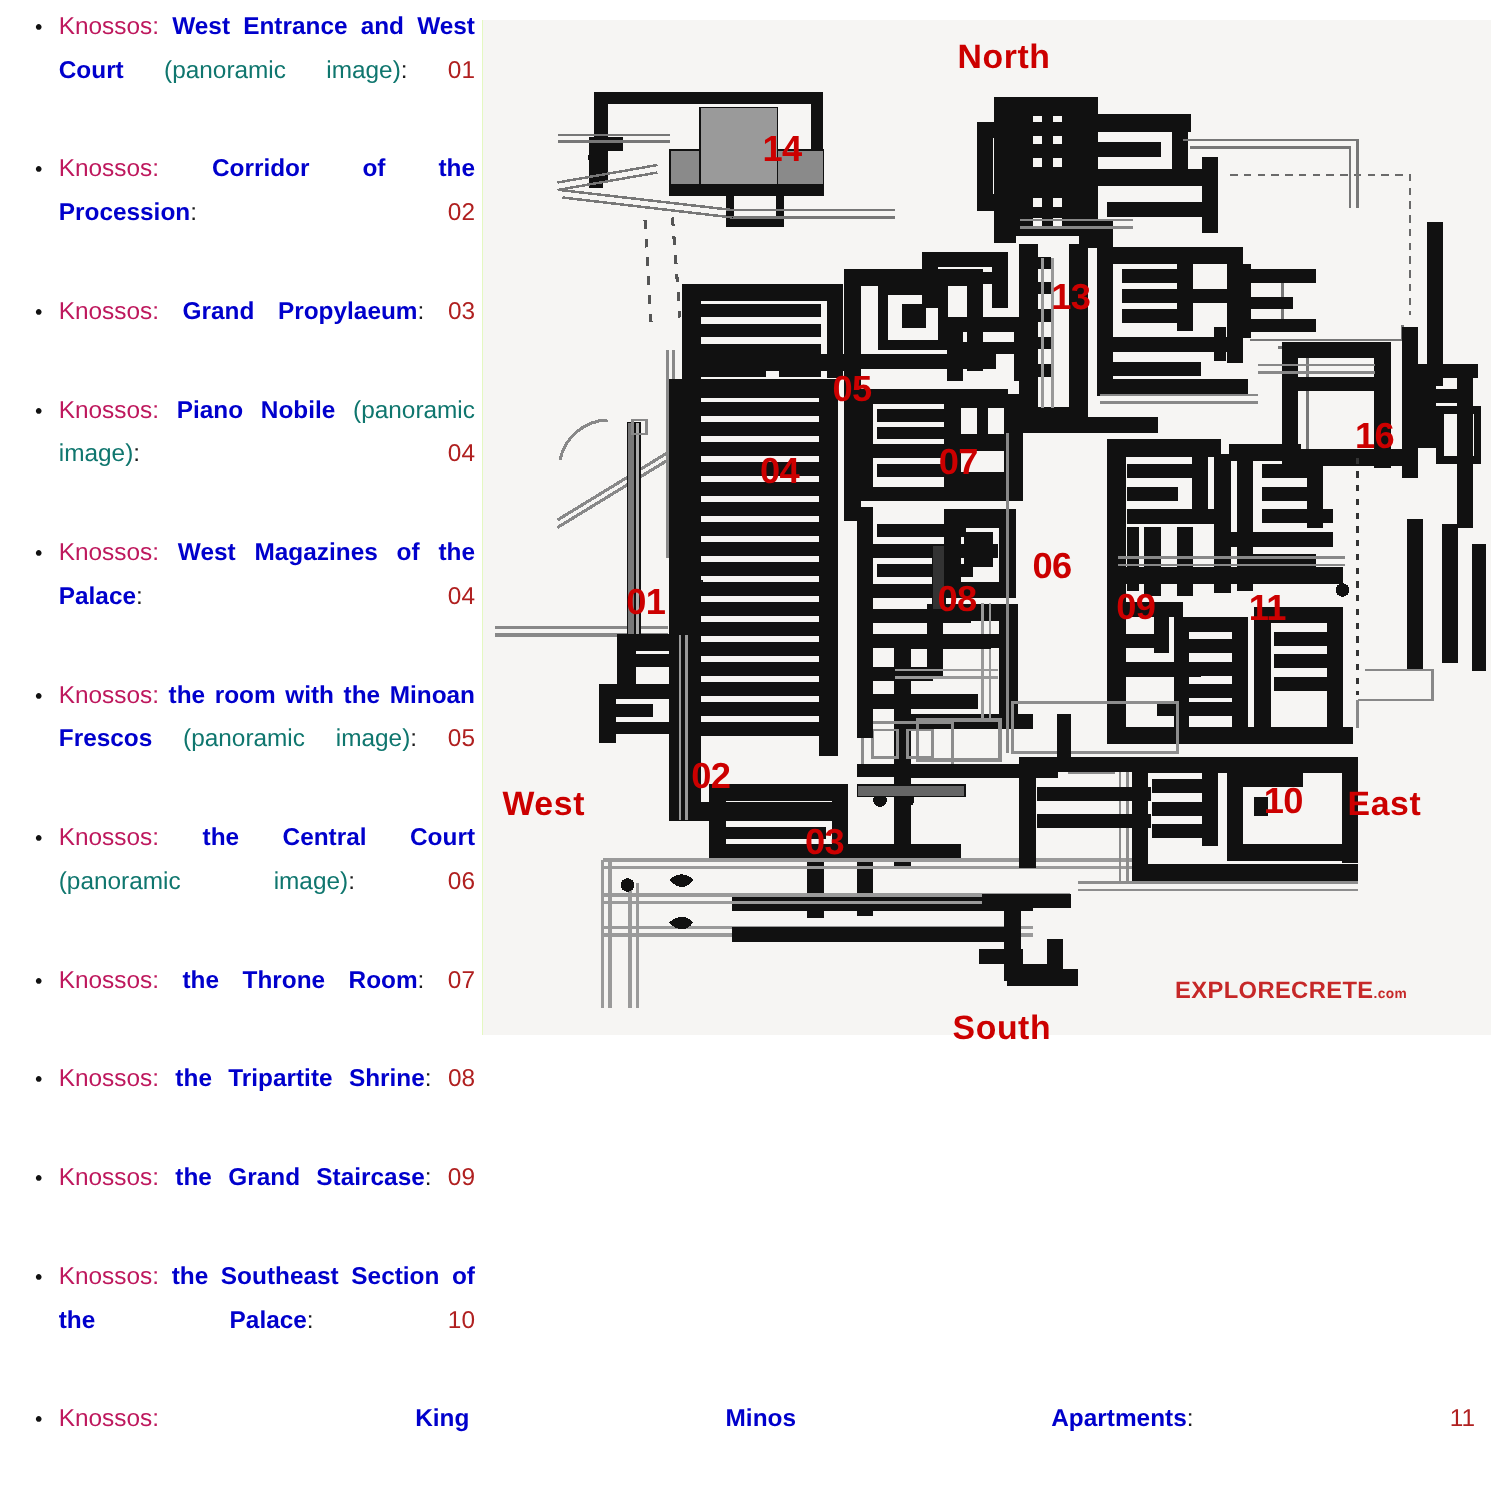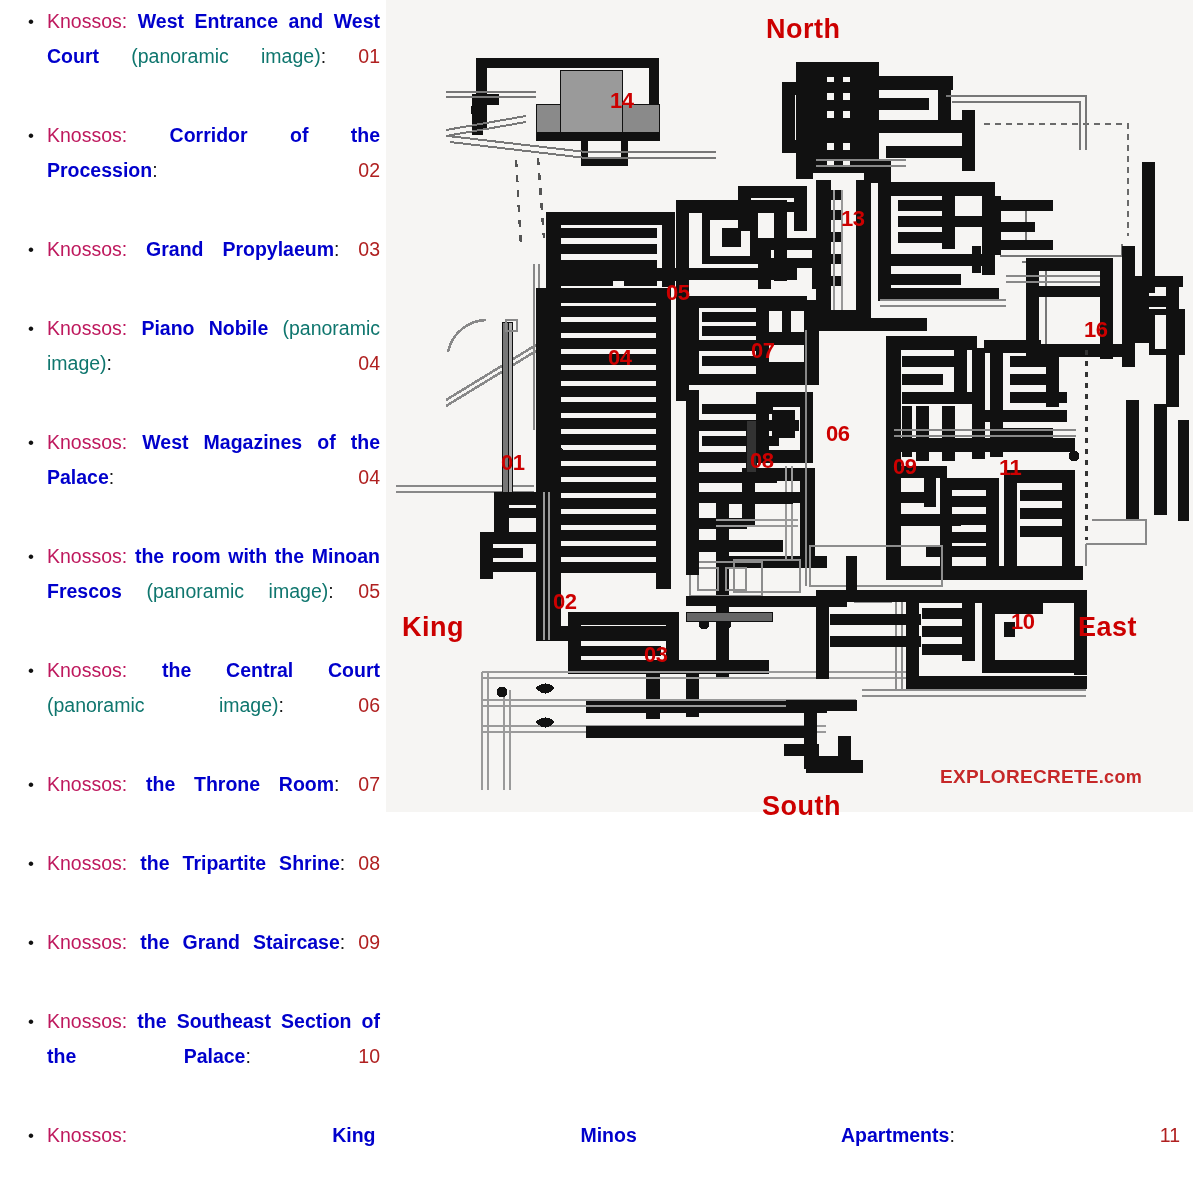--- a/index.html
+++ b/index.html
@@ -56,52 +56,52 @@
   .num    { color: #b02020; font-weight: normal; }
 
   
   .narrow { width: 366px; }
   
   .wide   { width: 1166px; }
 
   
   #map-panel {
     position: absolute;
-    left: 386px; top: 0;
+    left: 386px; top: 16px;
     width: 807px; height: 812px;
     background: #bef264;
     text-decoration: underline;
   }
   #map-panel svg { display: block; }
 
   .compass {
     position: absolute;
     color: #cc0000;
     font-weight: bold;
     font-size: 27px;
     font-family: "Liberation Sans", sans-serif;
     letter-spacing: 0.5px;
   }
   .marker {
     position: absolute;
     color: #cc0000;
     font-weight: bold;
-    font-size: 22px;
+    font-size: 29px;
     font-family: "Liberation Sans", sans-serif;
     letter-spacing: -0.5px;
   }
   .watermark {
     position: absolute;
     color: #c62828;
     font-weight: bold;
     font-size: 19px;
     letter-spacing: 0.3px;
     font-family: "Liberation Sans", sans-serif;
   }
-  .watermark .tld { font-size: 18px; font-weight: bold; }
+  .watermark .tld { font-size: 11px; font-weight: bold; }
 </style>
 </head>
 <body>
 
 <div id="page">
 
   <div id="map-panel">
 
     <svg width="807" height="812" viewBox="0 0 807 812" aria-hidden="true">
       <rect x="0" y="0" width="807" height="812" fill="#f6f5f3"></rect>
@@ -480,21 +480,21 @@
           <path d="M420 330 L420 586"></path>
         </g>
 
         <rect x="420" y="760" width="56" height="12"></rect>
         <rect x="420" y="744" width="12" height="28"></rect>
         <rect x="398" y="744" width="34" height="11"></rect>
       </g>
     </svg>
 
     <div class="compass" style="left:380px;top:14px;">North</div>
-    <div class="compass" style="left:16px;top:612px;">King</div>
+    <div class="compass" style="left:16px;top:612px;">West</div>
     <div class="compass" style="left:692px;top:612px;">East</div>
     <div class="compass" style="left:376px;top:755px;margin-top:36px;">South</div>
 
     <div class="marker" style="left:224px;top:88px;">14</div>
     <div class="marker" style="left:455px;top:206px;">13</div>
     <div class="marker" style="left:280px;top:280px;">05</div>
     <div class="marker" style="left:698px;top:317px;">16</div>
     <div class="marker" style="left:222px;top:345px;">04</div>
     <div class="marker" style="left:365px;top:338px;">07</div>
     <div class="marker" style="left:440px;top:421px;">06</div>

